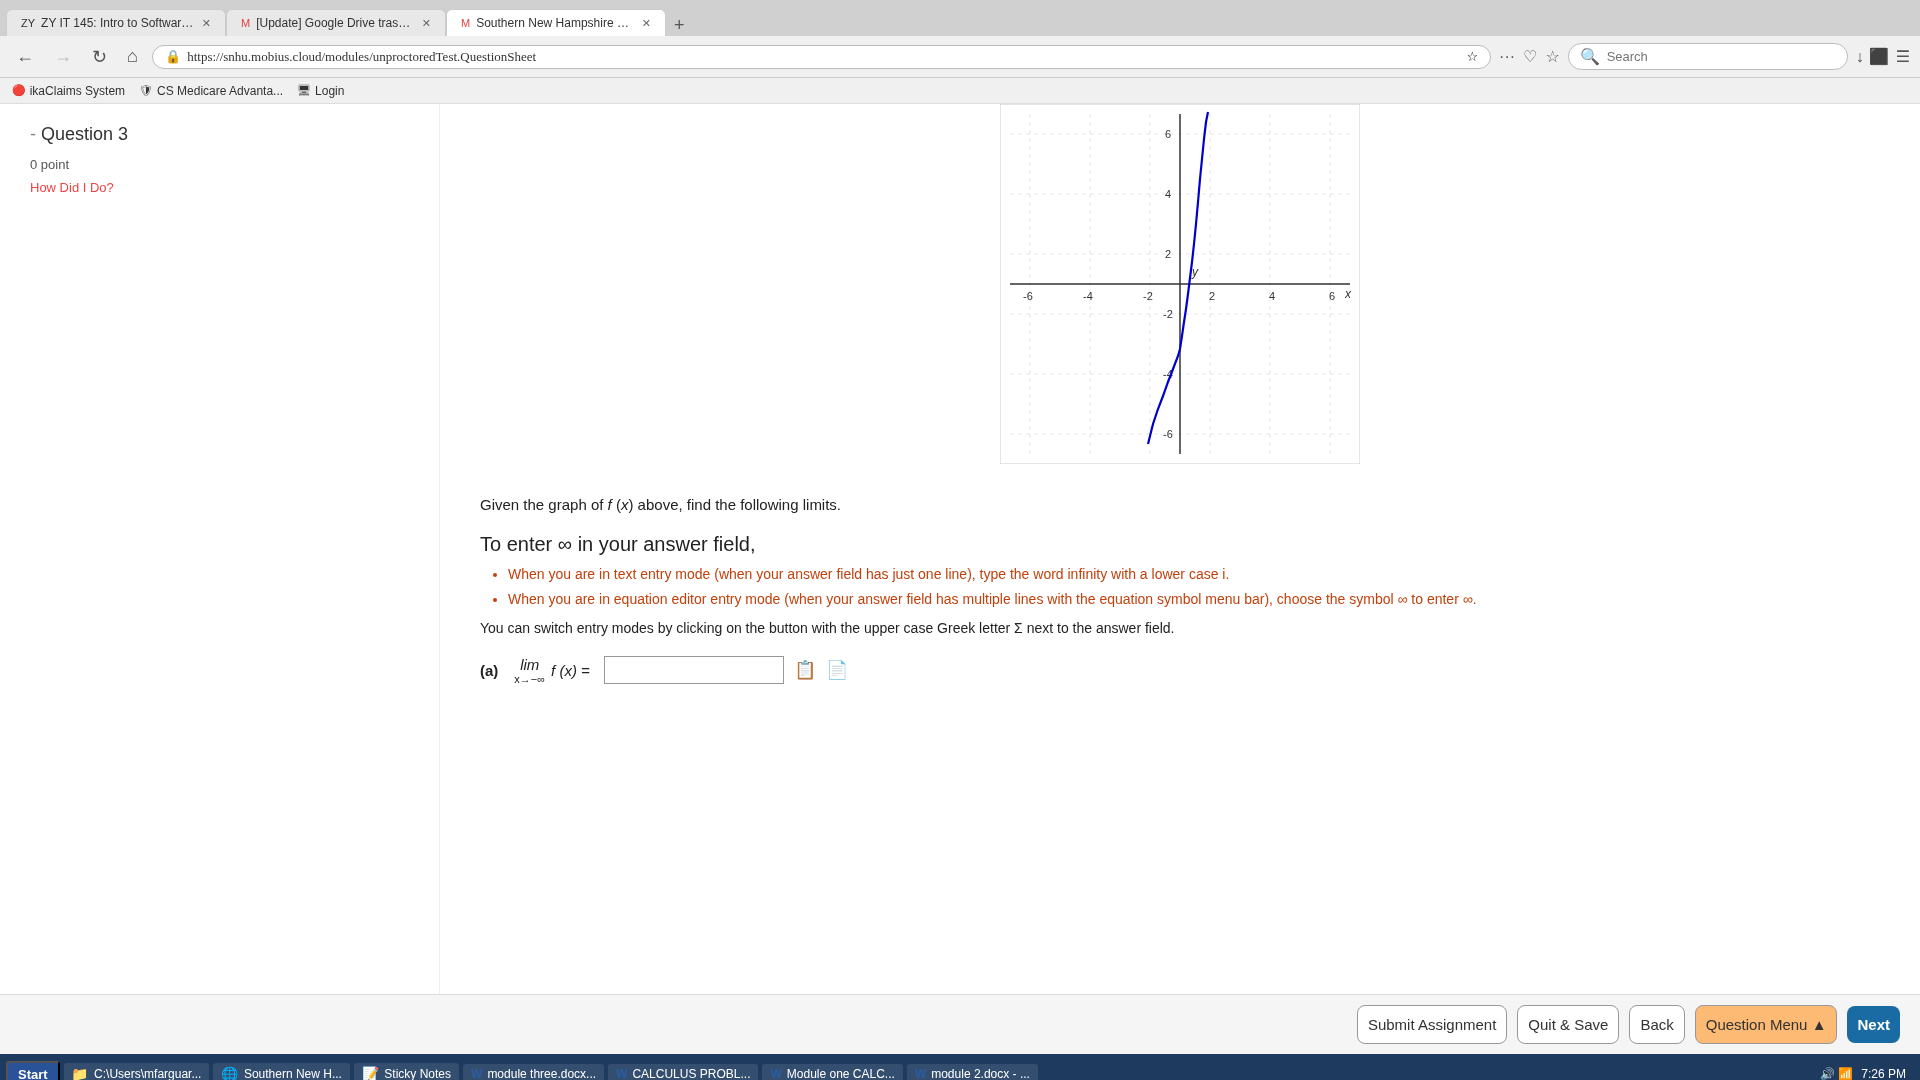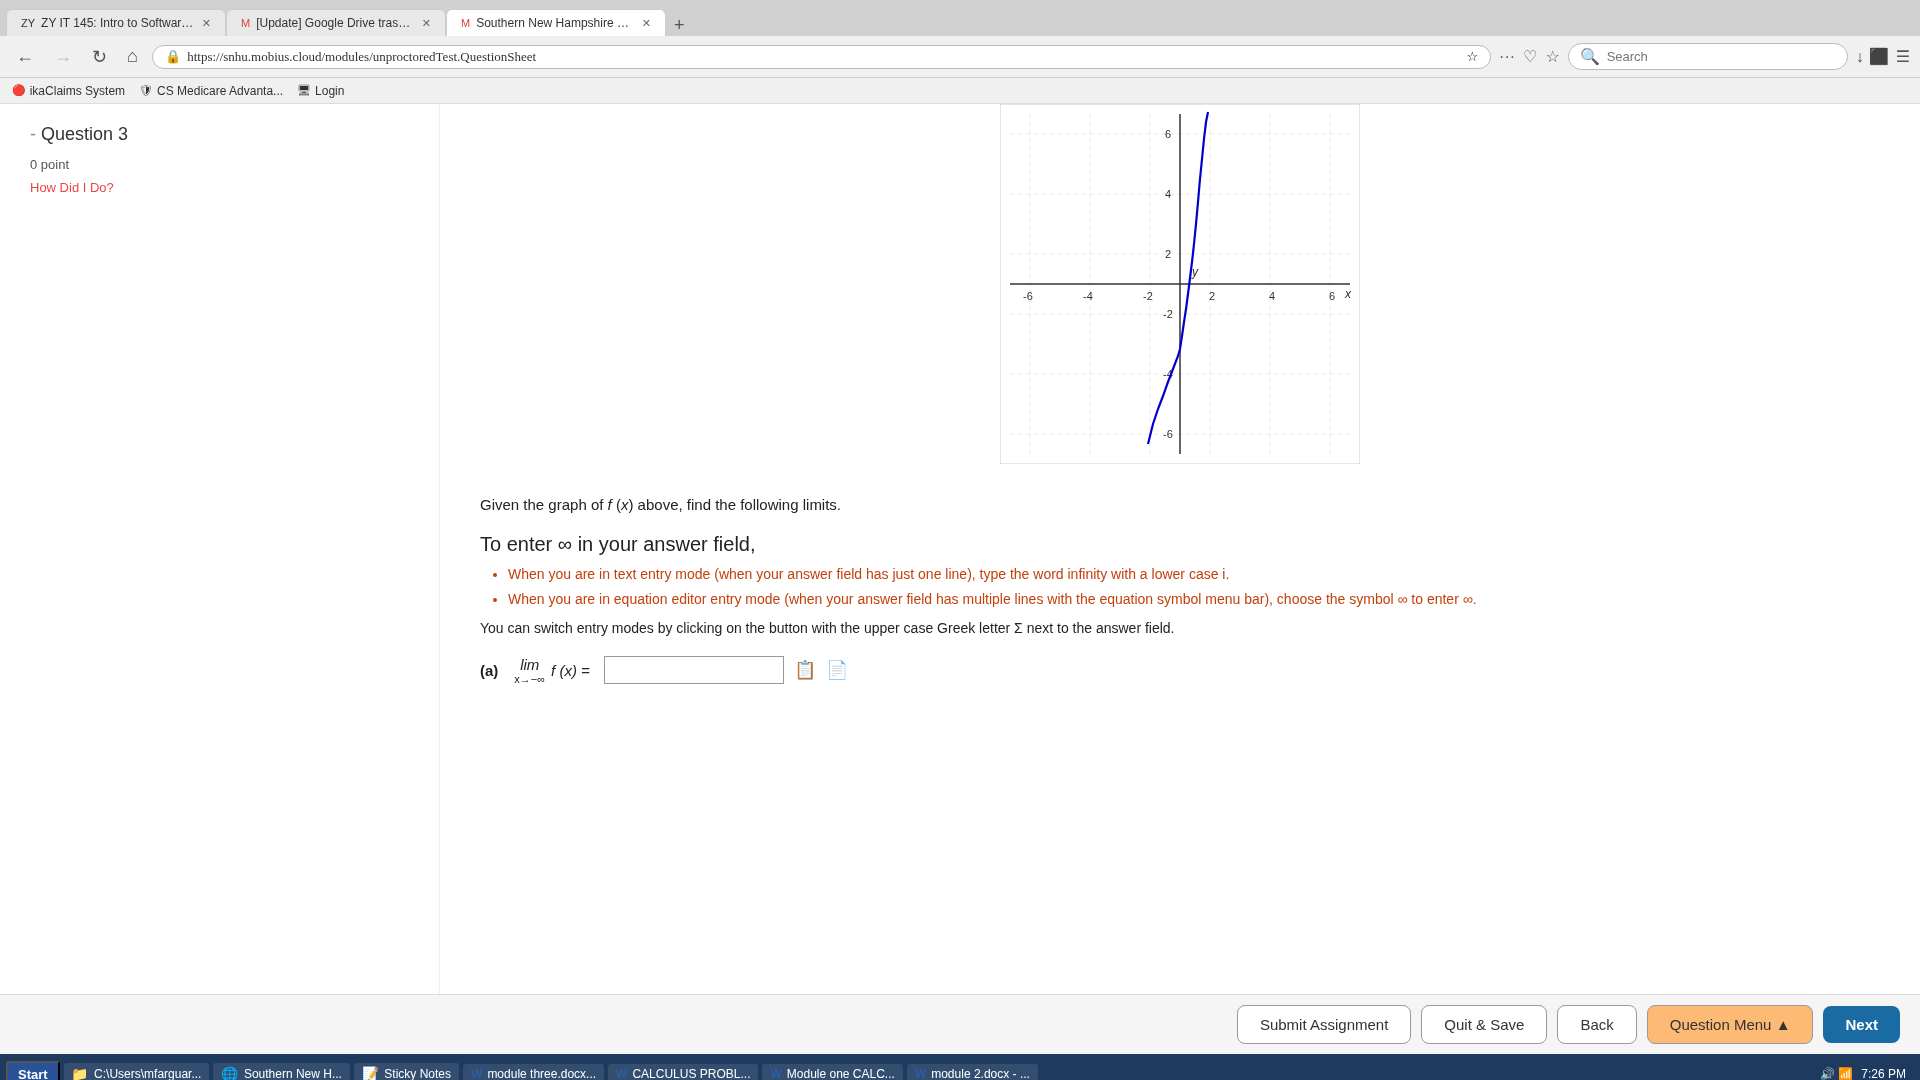--- a/index.html
+++ b/index.html
@@ -53,21 +53,21 @@
 
     
     .answer-section { display: flex; align-items: center; gap: 10px; margin-top: 10px; }
     .answer-label { font-size: 15px; font-weight: bold; color: #222; margin-right: 6px; }
     .limit-notation { font-size: 15px; color: #222; display: flex; align-items: center; gap: 2px; }
     .answer-input { border: 1px solid #999; padding: 4px 8px; width: 180px; height: 28px; font-size: 14px; }
     .answer-icon-btn { background: none; border: none; cursor: pointer; font-size: 18px; color: #666; }
 
     
     .footer { display: flex; align-items: center; justify-content: flex-end; gap: 10px; background: #f5f5f5; border-top: 1px solid #ddd; padding: 10px 20px; height: 60px; }
-    .footer-btn { padding: 10px 22px; font-size: 15px; border-radius: 8px; cursor: pointer; }
+    .footer-btn { padding: 10px 10px; font-size: 15px; border-radius: 8px; cursor: pointer; }
     .btn-outline { background: #fff; border: 1px solid #999; color: #333; }
     .btn-primary { background: #1a6ba3; border: none; color: #fff; font-weight: bold; }
     .btn-dropdown { background: #fdba74; border: 1px solid #999; color: #333; display: flex; align-items: center; gap: 6px; }
 
     
     .taskbar { display: flex; align-items: center; background: #1e3a5f; height: 40px; padding: 0 6px; gap: 4px; }
     .taskbar-start { background: #2a5298; color: #fff; font-weight: bold; padding: 4px 10px; font-size: 13px; border-radius: 3px; cursor: pointer; }
     .taskbar-item { display: flex; align-items: center; gap: 5px; background: rgba(255,255,255,0.1); color: #fff; padding: 3px 8px; font-size: 12px; border-radius: 3px; cursor: pointer; max-width: 160px; white-space: nowrap; overflow: hidden; text-overflow: ellipsis; }
     .taskbar-icon { font-size: 14px; }
     .taskbar-spacer { flex: 1; }

